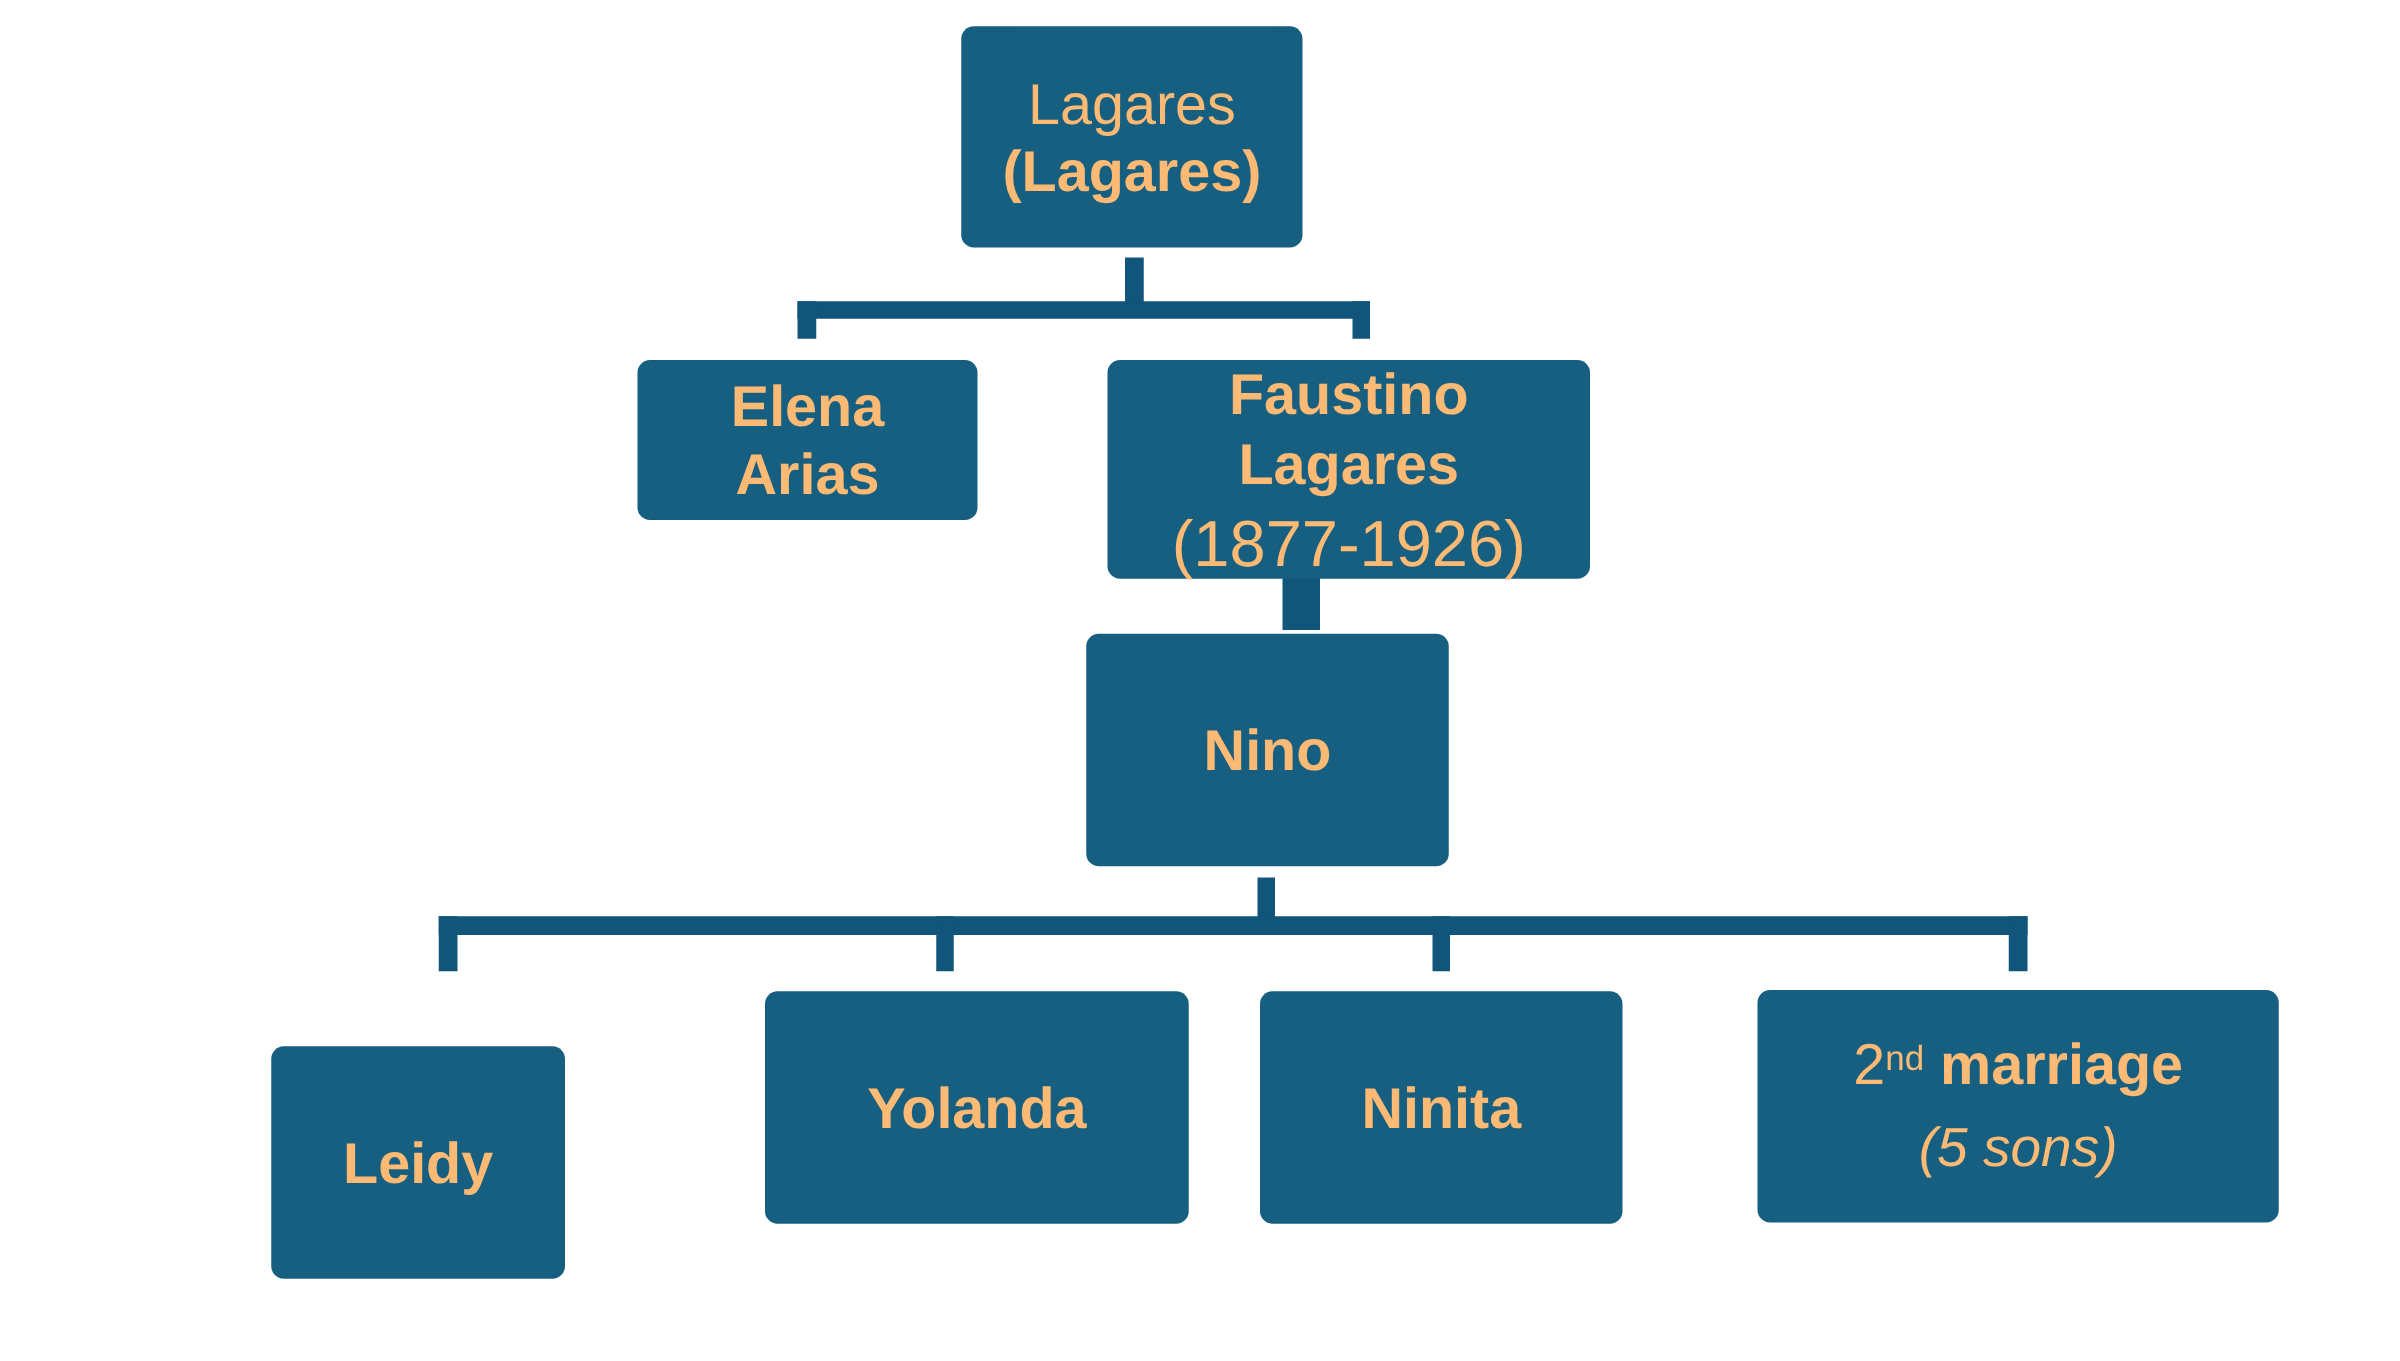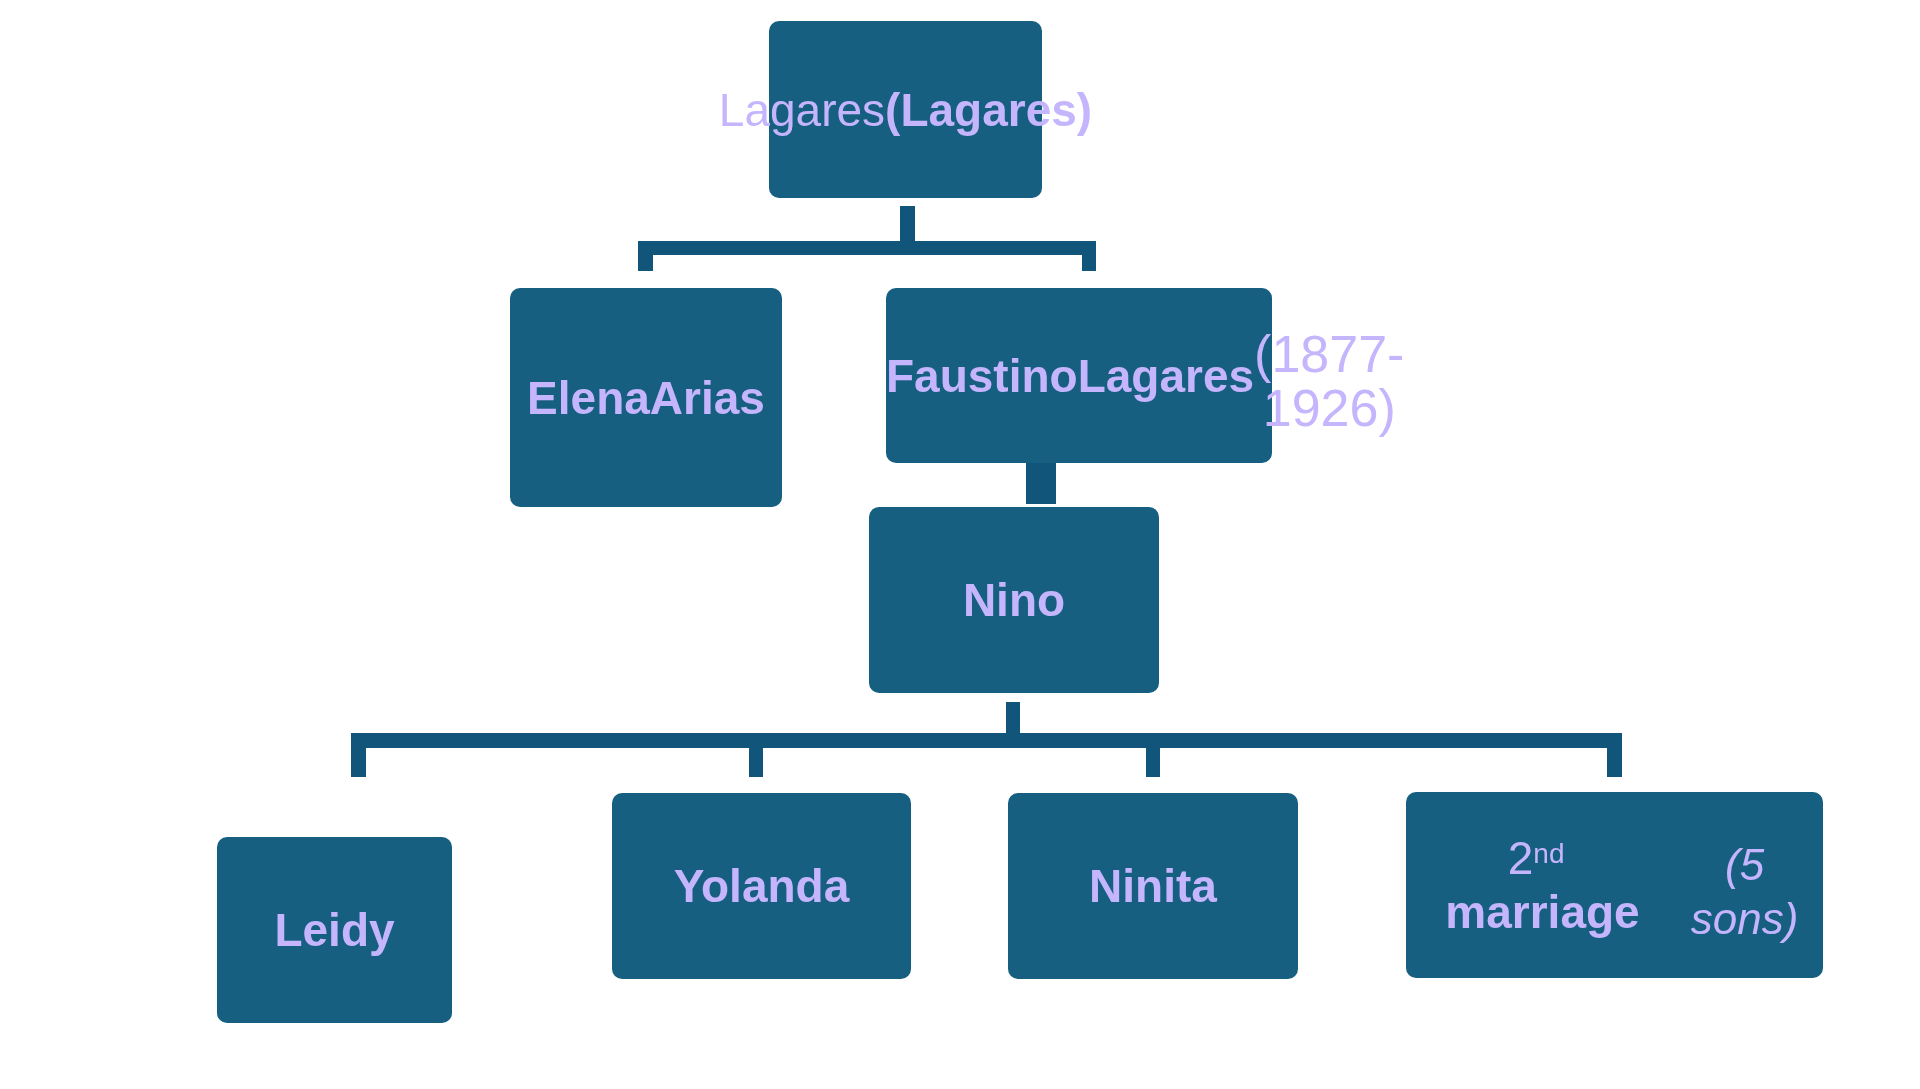--- a/index.html
+++ b/index.html
@@ -1,19 +1,19 @@
 <!DOCTYPE html>
 <html><head>
 <meta charset="utf-8">
 <style>
   html, body { margin:0; padding:0; background:#ffffff; }
   body { width:1920px; height:1089px; position:relative; overflow:hidden;
          font-family:"Liberation Sans", "DejaVu Sans", sans-serif; }
   .node { position:absolute; background:#175f80; border-radius:10px;
-          color:#c4b5fd; display:flex; flex-direction:row;
+          color:#fdba74; display:flex; flex-direction:column;
           align-items:center; justify-content:center; text-align:center;
           box-sizing:border-box; }
   .t { font-size:46px; line-height:54px; }
   .b { font-weight:bold; }
   .ln { position:absolute; background:#11567a; }
   sup { font-size:28px; vertical-align:top; position:relative; top:-4px; font-weight:normal; }
 </style>
 </head>
 <body>
 
@@ -27,38 +27,38 @@
 <div class="ln" style="left:351px;top:733px;width:15px;height:44px;"></div>
 <div class="ln" style="left:749px;top:733px;width:14px;height:44px;"></div>
 <div class="ln" style="left:1146px;top:733px;width:14px;height:44px;"></div>
 <div class="ln" style="left:1607px;top:733px;width:15px;height:44px;"></div>
 
 <div class="node" style="left:769px;top:21px;width:273px;height:177px;">
   <div class="t">Lagares</div>
   <div class="t b">(Lagares)</div>
 </div>
 
-<div class="node b" style="left:510px;top:288px;width:272px;height:219px;">
+<div class="node b" style="left:510px;top:288px;width:272px;height:128px;">
   <div class="t">Elena</div>
   <div class="t">Arias</div>
 </div>
 <div class="node b" style="left:886px;top:288px;width:386px;height:175px;justify-content:space-between;padding-top:0;">
   <div class="t">Faustino</div>
   <div class="t">Lagares</div>
   <div class="t" style="font-weight:normal;margin-top:10px;font-size:52px;">(1877-1926)</div>
 </div>
 
 <div class="node b" style="left:869px;top:507px;width:290px;height:186px;text-align:center;">
   <div class="t">Nino</div>
 </div>
 
 <div class="node b" style="left:217px;top:837px;width:235px;height:186px;">
   <div class="t">Leidy</div>
 </div>
-<div class="node b" style="left:612px;top:793px;width:299px;height:186px;">
+<div class="node b" style="left:612px;top:793px;width:339px;height:186px;">
   <div class="t">Yolanda</div>
 </div>
 <div class="node b" style="left:1008px;top:793px;width:290px;height:186px;">
   <div class="t">Ninita</div>
 </div>
 <div class="node" style="left:1406px;top:792px;width:417px;height:186px;">
   <div class="t">
     <span>2</span><sup>nd</sup><span class="b" style="white-space:pre;"> marriage</span>
   </div>
   <div class="t" style="margin-top:14px;font-size:44px;font-style:italic;">(5 sons)</div>

